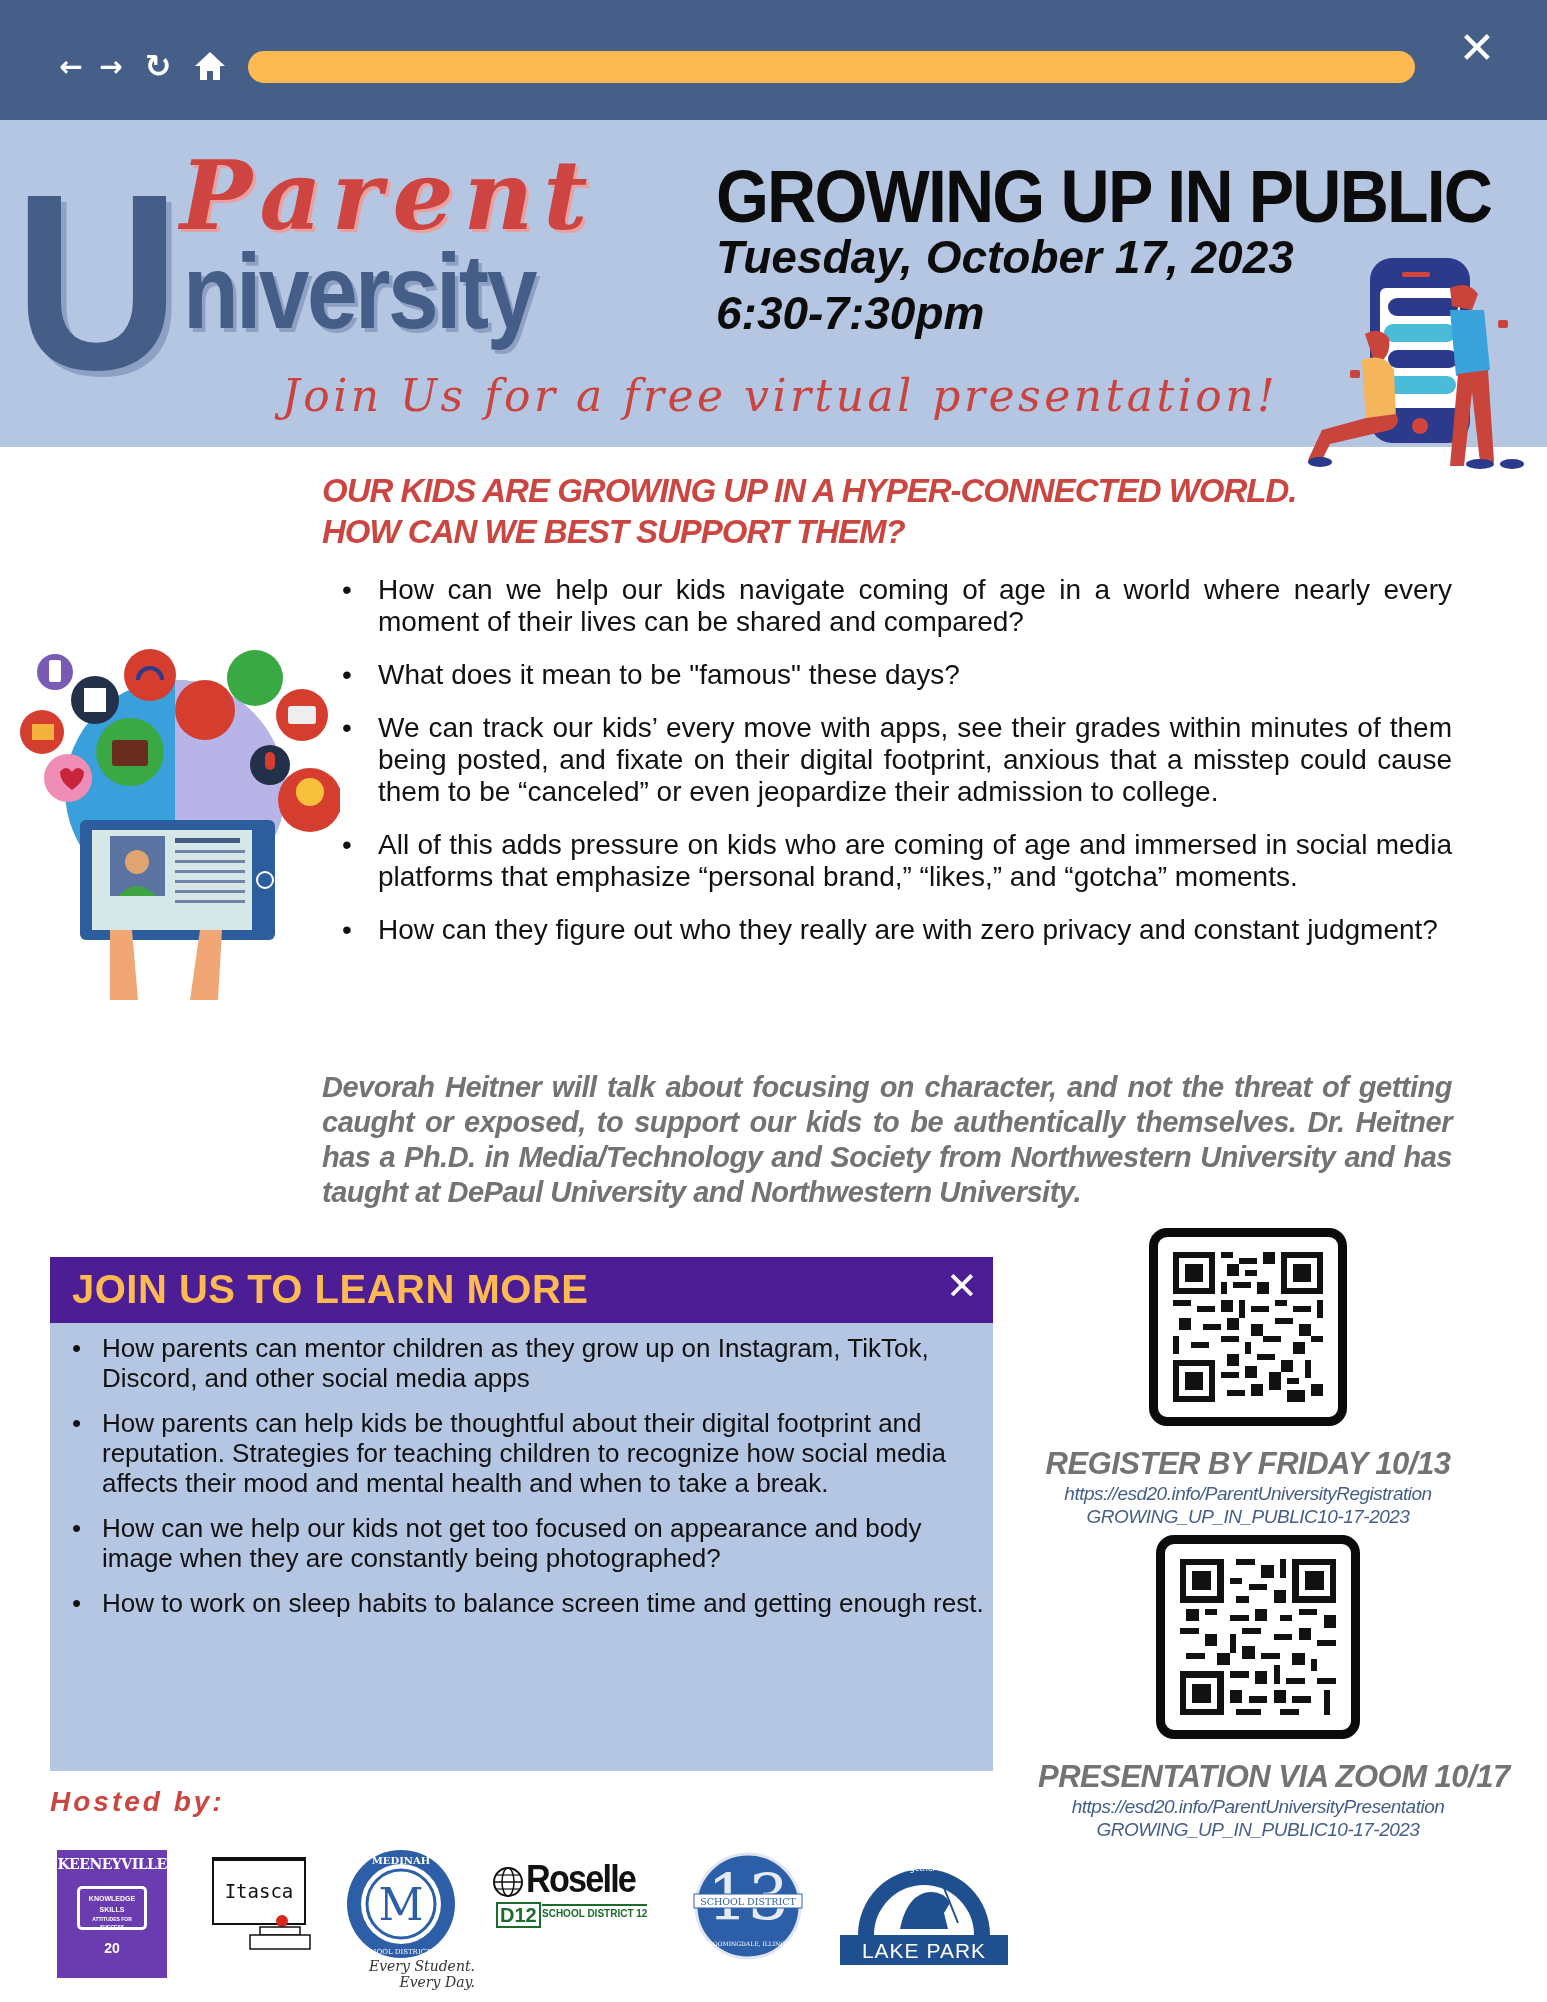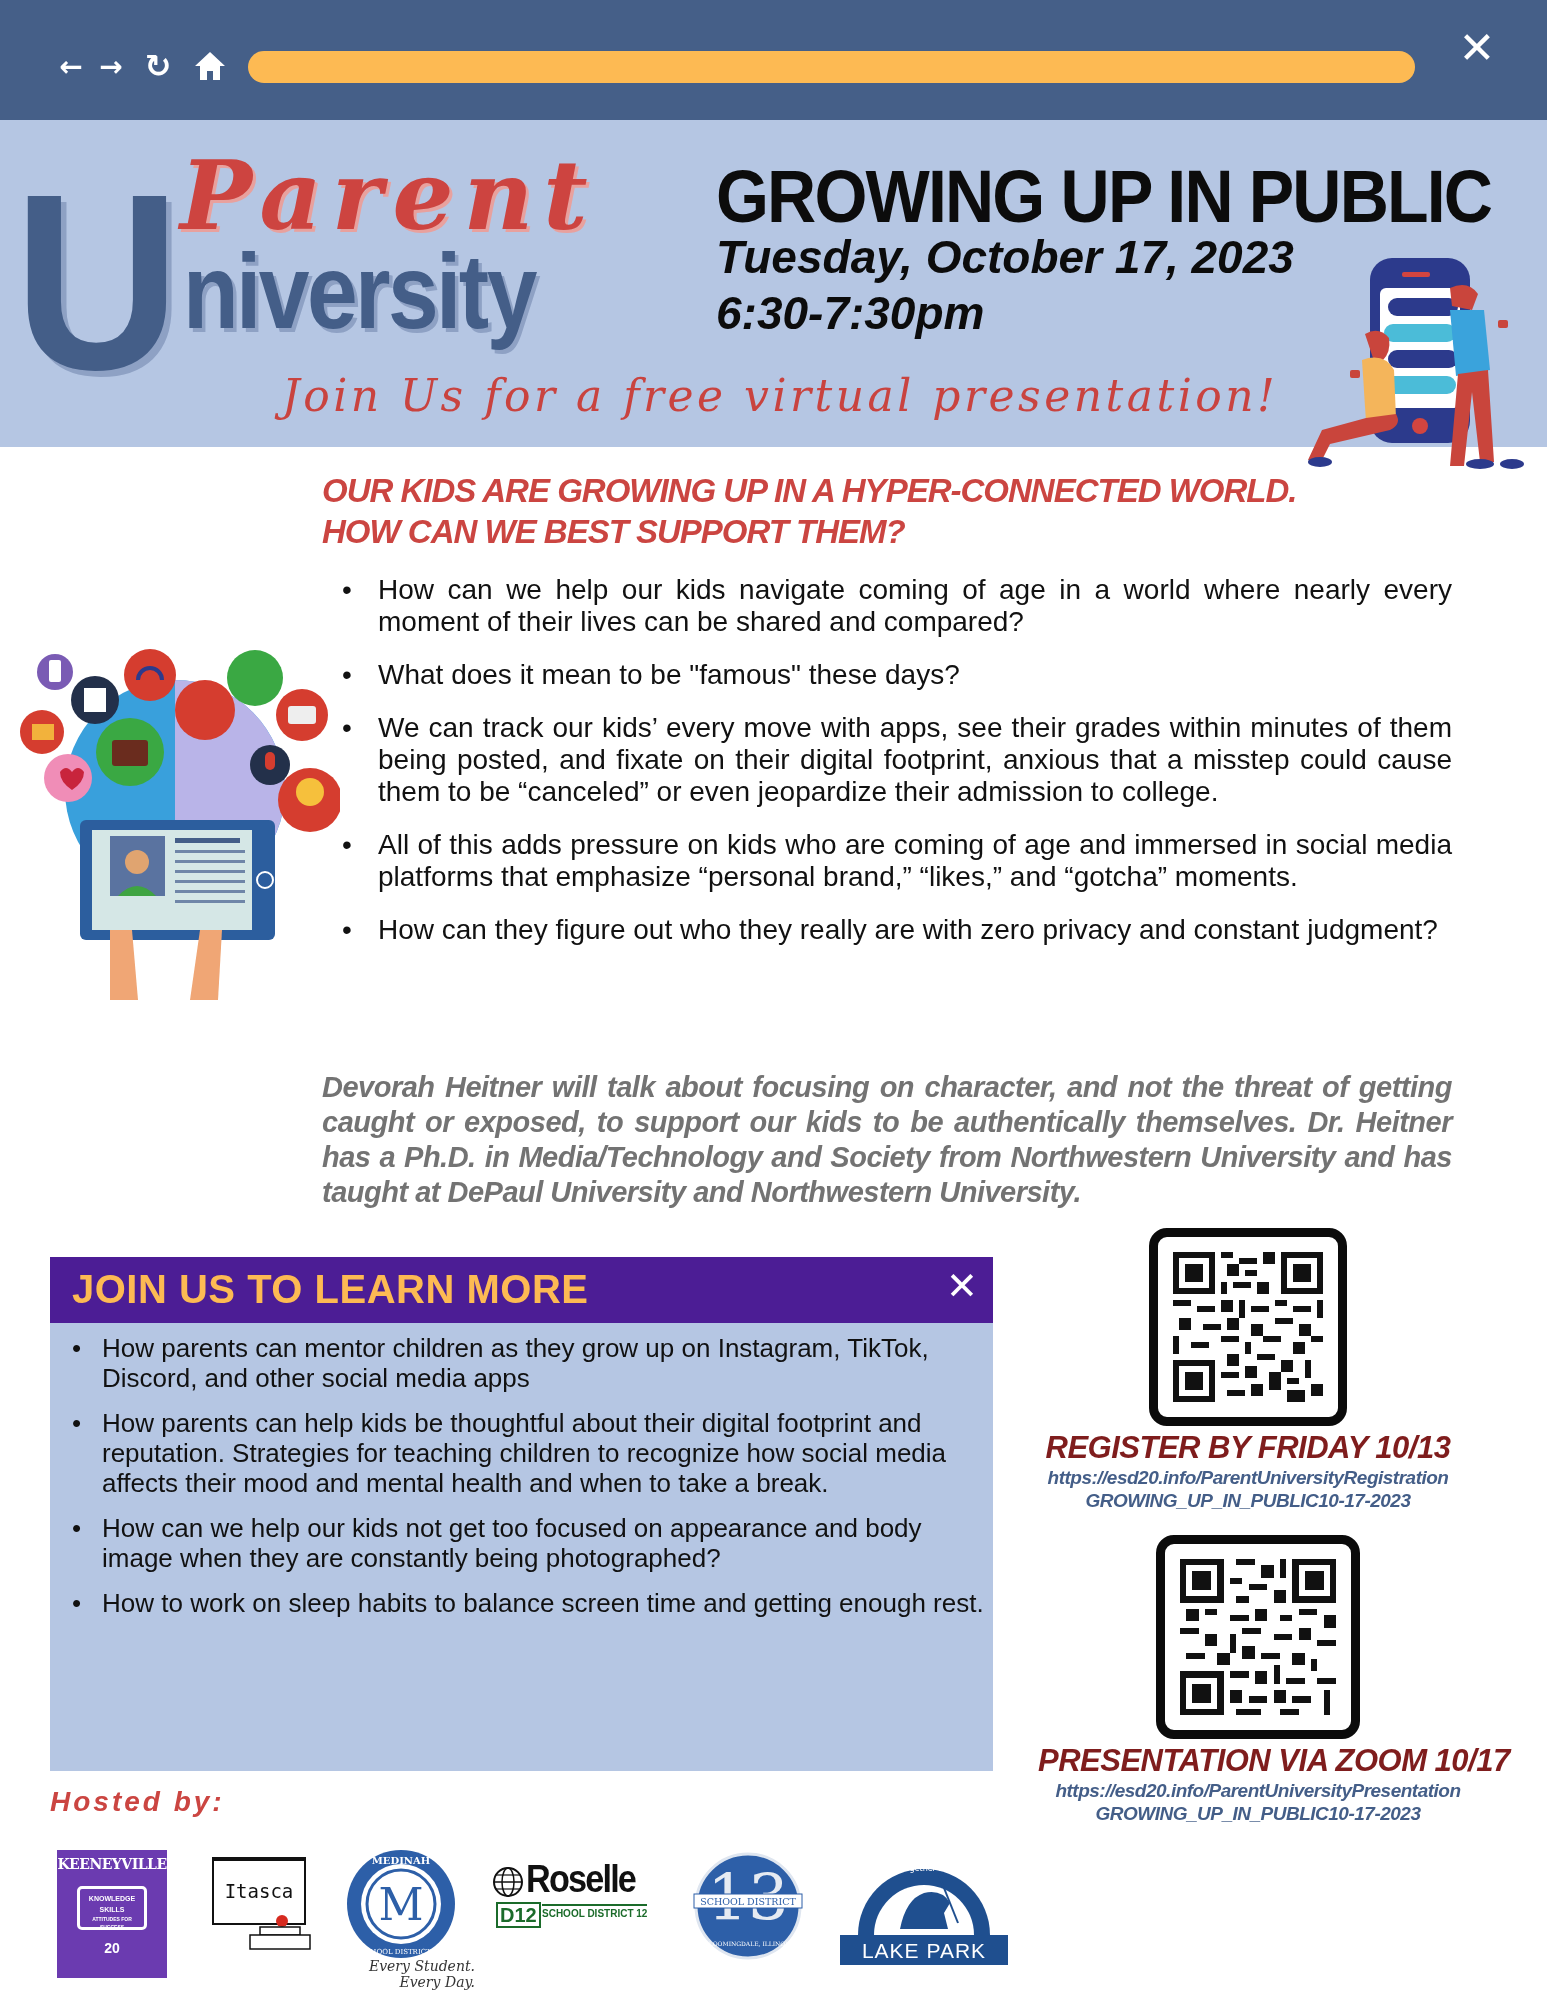--- a/index.html
+++ b/index.html
@@ -40,22 +40,22 @@
   .join-head { position: absolute; left: 0; top: 0; width: 943px; height: 66px; background: #4c1d95; }
   .join-title { position: absolute; left: 22px; top: 10px; font-family: "Liberation Sans", sans-serif; font-weight: bold; font-size: 40px; color: #fdba53; white-space: nowrap; letter-spacing: 0.5px; }
   .join-close { position: absolute; left: 890px; top: 4px; width: 44px; height: 50px; font-family: "DejaVu Sans", sans-serif; font-weight: bold; font-size: 38px; color: #fff; text-align: center; line-height: 50px; }
   .learn-list { position: absolute; left: 20px; top: 76px; width: 915px; list-style: none; }
   .learn-list li { position: relative; padding-left: 32px; font-size: 26px; line-height: 30px; color: #111; margin-bottom: 15px; }
   .learn-list li::before { content: "•"; position: absolute; left: 2px; top: 0; }
 
   
   .qr-block { position: absolute; width: 440px; text-align: center; }
   .qr-frame { margin: 0 auto; width: 198px; height: 198px; border: 9px solid #0b0b0b; border-radius: 18px; background: #fff; display: flex; align-items: center; justify-content: center; }
-  .qr-cta { font-family: "Liberation Sans", sans-serif; font-style: italic; font-weight: bold; font-size: 31px; color: #7f1d1d; margin-top: 4px; white-space: nowrap; letter-spacing: -0.5px; }
-  .qr-url { font-family: "Liberation Sans", sans-serif; font-style: italic; font-weight: bold; font-size: 19px; line-height: 23px; color: #445e88; white-space: nowrap; letter-spacing: -0.5px; }
+  .qr-cta { font-family: "Liberation Sans", sans-serif; font-style: italic; font-weight: bold; font-size: 31px; color: #737373; margin-top: 20px; white-space: nowrap; letter-spacing: -0.5px; }
+  .qr-url { font-family: "Liberation Sans", sans-serif; font-style: italic; font-weight: normal; font-size: 19px; line-height: 23px; color: #445e88; white-space: nowrap; letter-spacing: -0.5px; }
 
   
   .hosted-label { position: absolute; left: 50px; top: 1786px; font-family: "Liberation Sans", sans-serif; font-style: italic; font-weight: bold; font-size: 28px; color: #cb4541; letter-spacing: 3px; }
   .logo { position: absolute; }
   .keeney { left: 57px; top: 1850px; width: 110px; height: 128px; background: #6b3bb0; color: #fff; text-align: center; }
   .keeney .kname { font-family: "DejaVu Serif", serif; font-weight: bold; font-size: 14px; margin-top: 6px; letter-spacing: -0.5px; }
   .keeney .kscreen { margin: 14px auto 0; width: 70px; height: 44px; border: 3px solid #fff; border-radius: 5px; font-size: 7px; font-weight: bold; line-height: 11px; padding-top: 4px; }
   .keeney .knum { font-size: 14px; font-weight: bold; margin-top: 10px; }
   .itasca { left: 212px; top: 1857px; width: 100px; height: 92px; }
   .itasca .board { position: absolute; left: 0; top: 0; width: 94px; height: 68px; border: 2px solid #111; border-top-width: 4px; background: #fff; font-family: "DejaVu Sans Mono", monospace; font-size: 19px; line-height: 60px; text-align: center; color: #111; }

